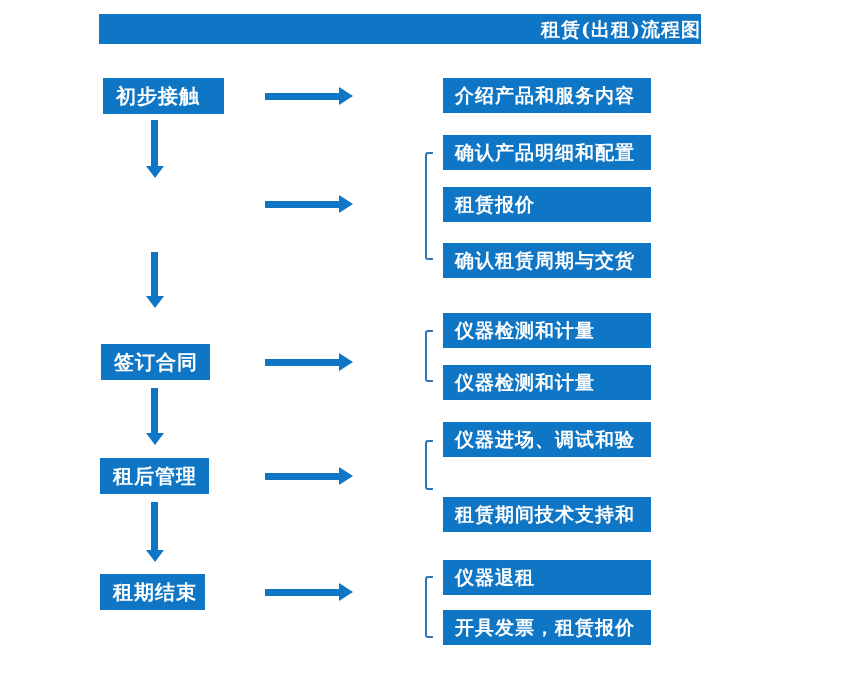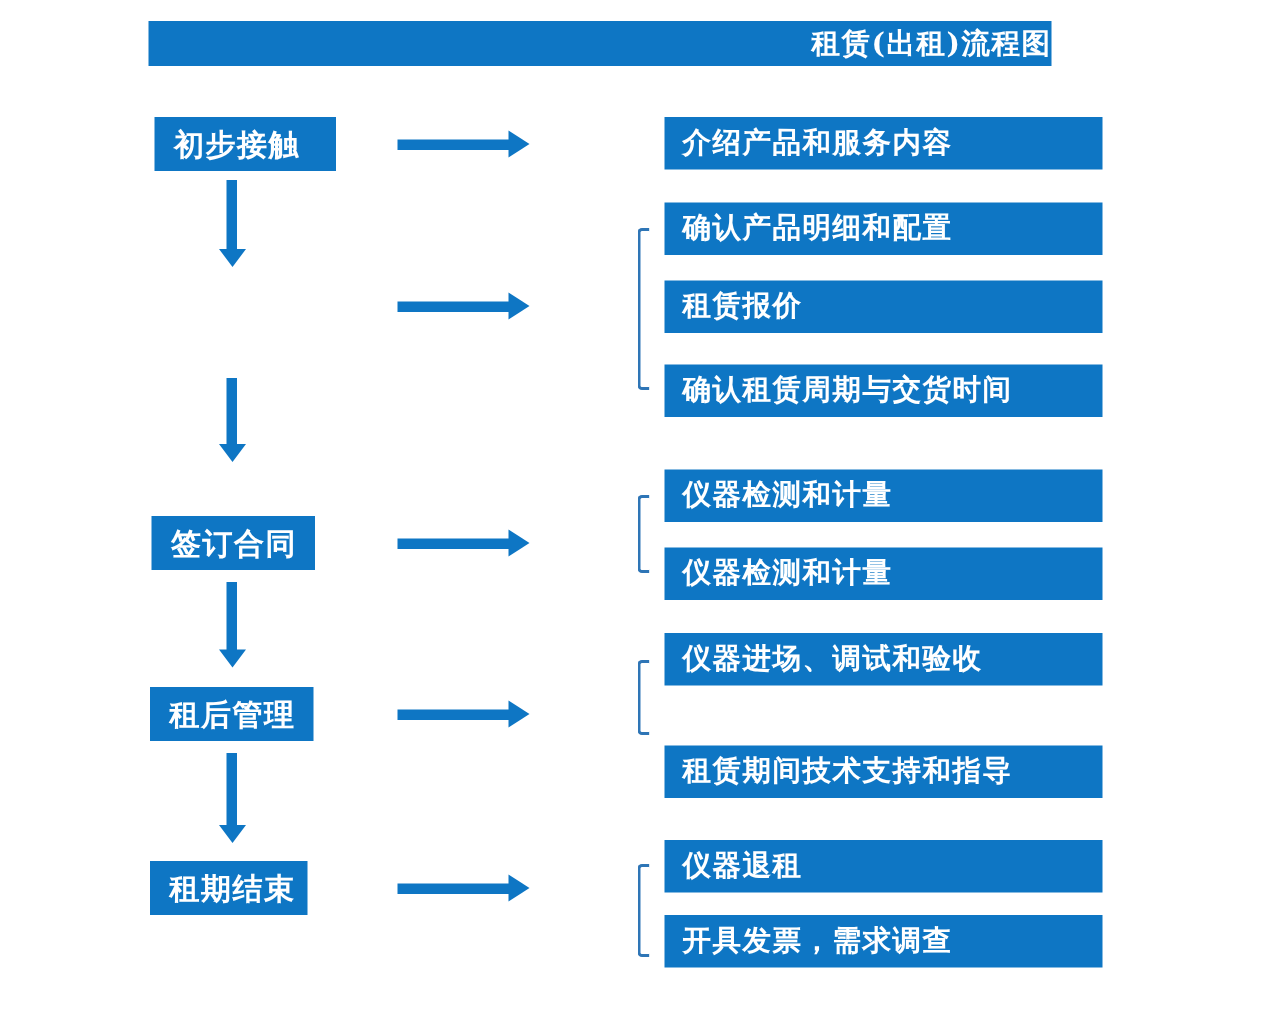--- a/index.html
+++ b/index.html
@@ -35,21 +35,21 @@
     font-weight: bold;
     font-size: 20px;
     line-height: 36px;
     padding-left: 13px;
     box-sizing: border-box;
     letter-spacing: 1px;
   }
   .detail-box {
     position: absolute;
     left: 443px;
-    width: 292px;
+    width: 208px;
     height: 35px;
     background: #0e76c4;
     color: #ffffff;
     font-weight: bold;
     font-size: 19px;
     line-height: 35px;
     padding-left: 12px;
     box-sizing: border-box;
     letter-spacing: 1px;
   }
@@ -196,16 +196,16 @@
     <span>仪器进场、调试和验收</span>
   </div>
   <div class="detail-box" style="top:497px;">
     <span>租赁期间技术支持和指导</span>
   </div>
 
   <div class="detail-box" style="top:560px;">
     <span>仪器退租</span>
   </div>
   <div class="detail-box" style="top:610px;">
-    <span>开具发票，需求调查</span>
+    <span>开具发票，租赁报价</span>
   </div>
 
 </div>
 
 </body></html>

